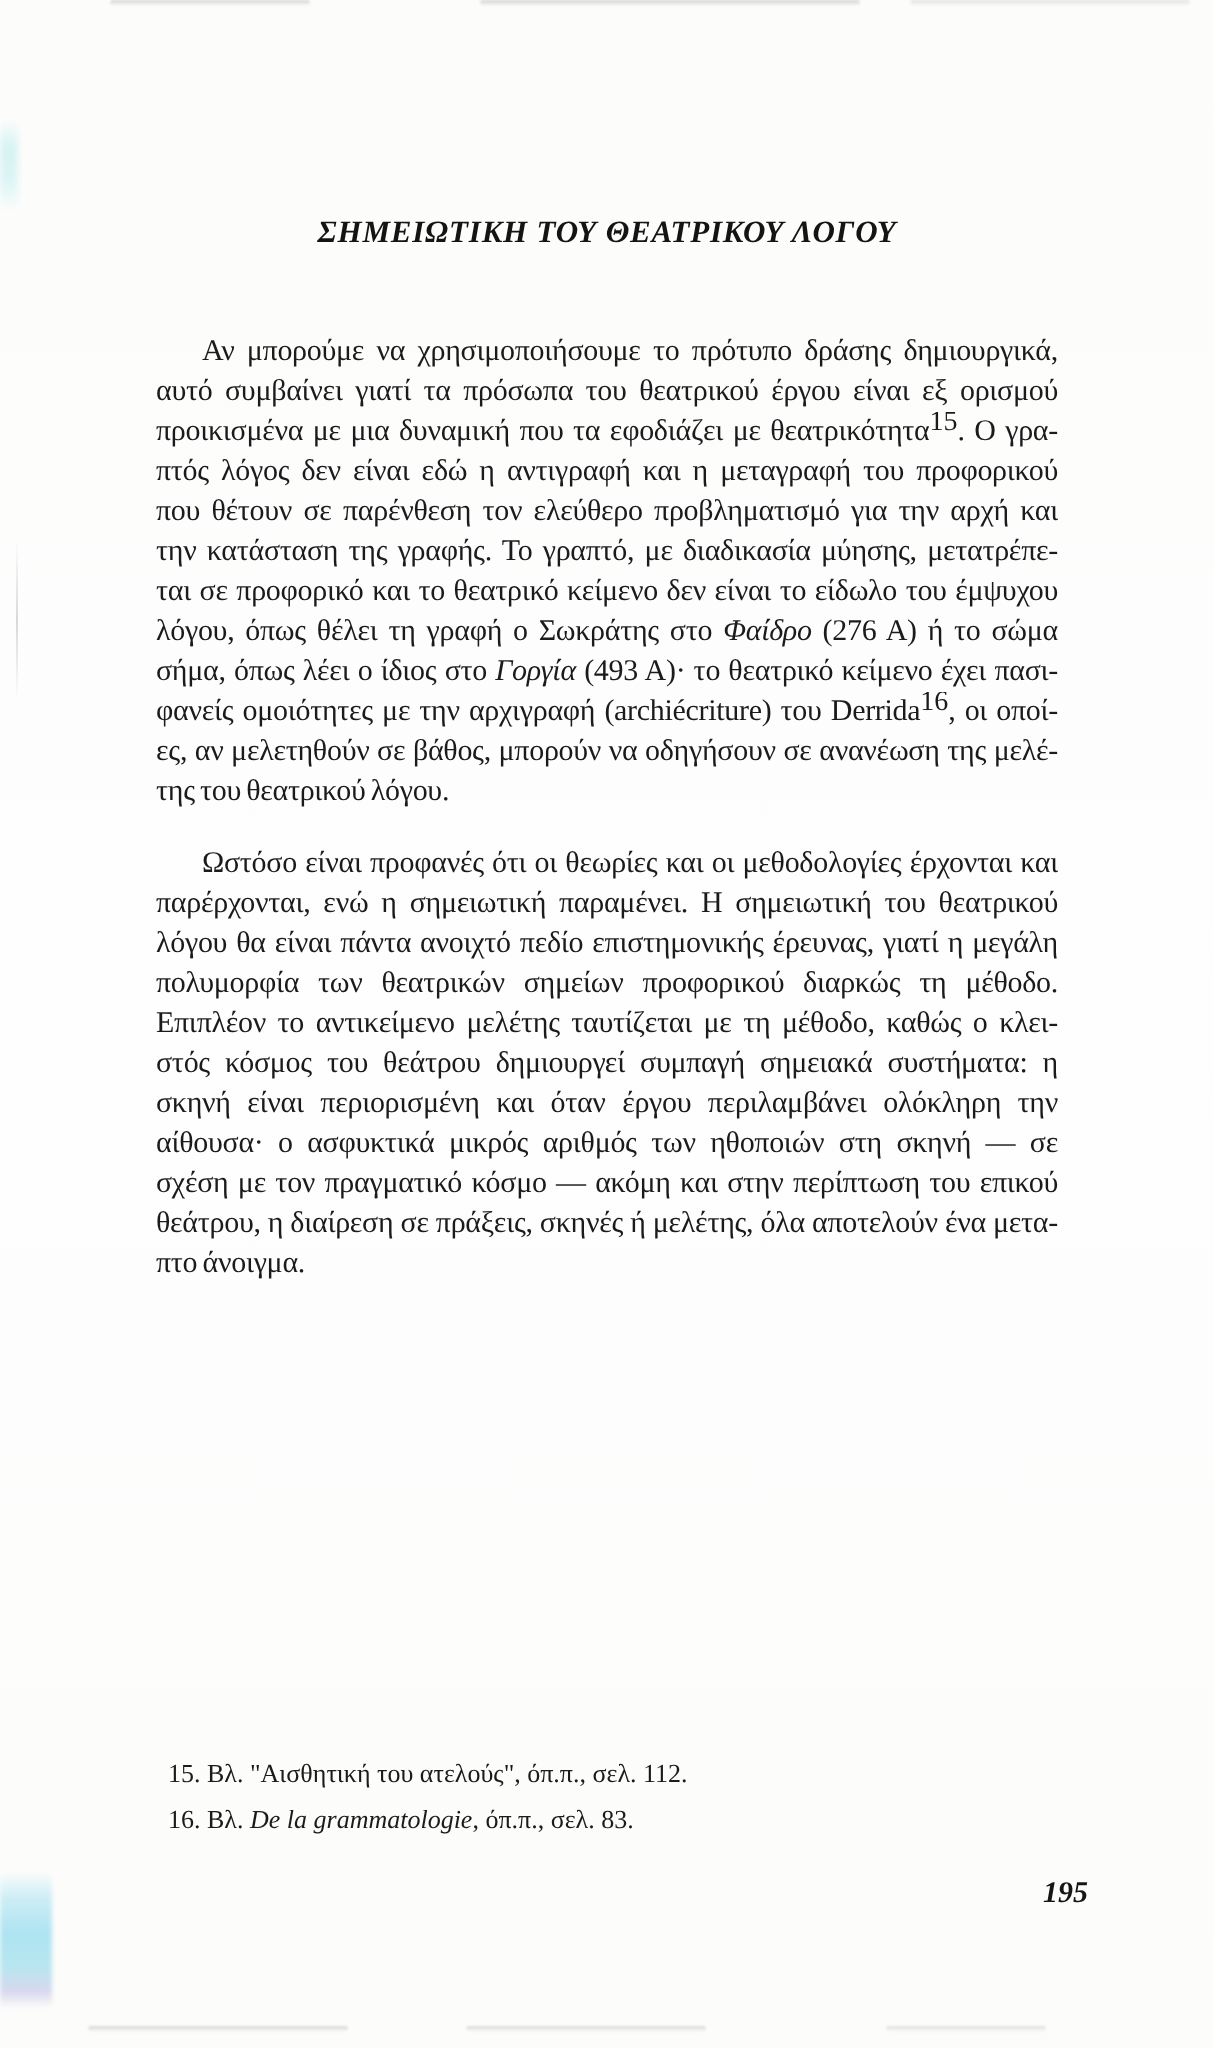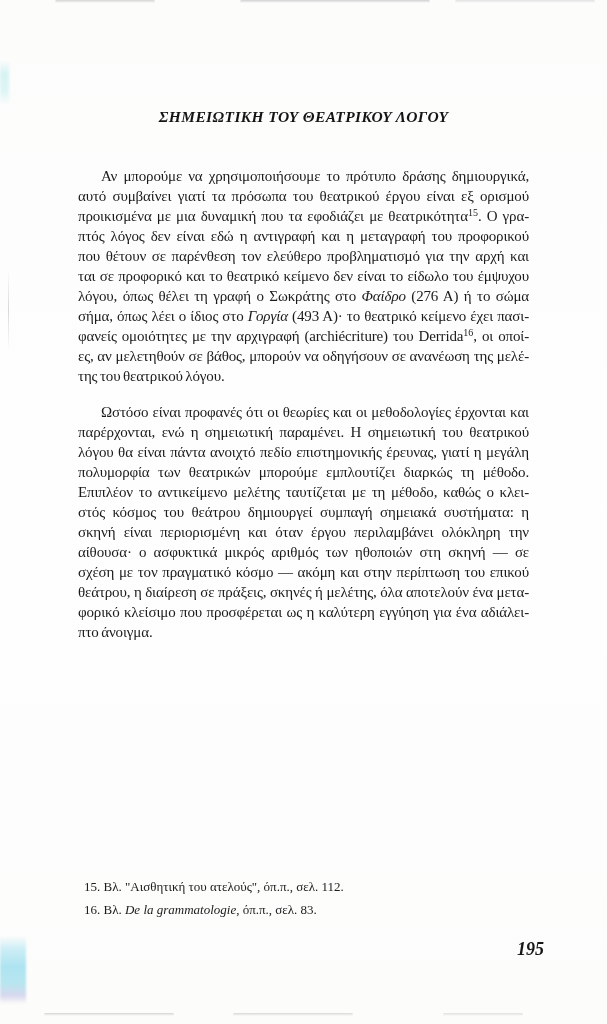--- a/index.html
+++ b/index.html
@@ -39,42 +39,42 @@
     word-spacing: -1px;
     text-align: justify;
     text-align-last: justify;
     white-space: nowrap;
     overflow: hidden;
     color: #1b1b1b;
   }
   .line.first { text-indent: 23px; }
   .line.last  { text-align-last: left; }
   .line sup {
-    font-size: 10px;
+    font-size: 14px;
     line-height: 0;
     vertical-align: 5px;
     letter-spacing: 0;
   }
   .line i, .fn-line i { font-style: italic; }
   .footnotes {
     position: absolute;
     left: 62px; top: 876px; width: 483px;
   }
   .fn-line {
     padding-left: 22px;
     height: 22.5px;
     line-height: 22.5px;
     font-size: 13px;
     white-space: nowrap;
     color: #1b1b1b;
   }
   .page-number {
     position: absolute;
     top: 939px; right: 63px;
-    font-size: 18px;
+    font-size: 15px;
     font-style: italic;
     font-weight: bold;
     color: #161616;
   }
   
   .streak {
     position: absolute;
     height: 3px;
     border-radius: 2px;
     filter: blur(0.6px);
@@ -129,39 +129,39 @@
 
   <div class="title">ΣΗΜΕΙΩΤΙΚΗ ΤΟΥ ΘΕΑΤΡΙΚΟΥ ΛΟΓΟΥ</div>
 
   <div class="body-text">
       <div class="paragraph">
         <div class="line first"><span>Αν μπορούμε να χρησιμοποιήσουμε το πρότυπο δράσης δημιουργικά,</span></div>
         <div class="line"><span>αυτό συμβαίνει γιατί τα πρόσωπα του θεατρικού έργου είναι εξ ορισμού</span></div>
         <div class="line"><span>προικισμένα με μια δυναμική που τα εφοδιάζει με θεατρικότητα</span><sup>15</sup><span>. Ο γρα-</span></div>
         <div class="line"><span>πτός λόγος δεν είναι εδώ η αντιγραφή και η μεταγραφή του προφορικού</span></div>
         <div class="line"><span>που θέτουν σε παρένθεση τον ελεύθερο προβληματισμό για την αρχή και</span></div>
+        <div class="line"><span>την κατάσταση της γραφής. Το γραπτό, με διαδικασία μύησης, μετατρέπε-</span></div>
         <div class="line"><span>ται σε προφορικό και το θεατρικό κείμενο δεν είναι το είδωλο του έμψυχου</span></div>
         <div class="line"><span>λόγου, όπως θέλει τη γραφή ο Σωκράτης στο </span><i>Φαίδρο</i><span> (276 Α) ή το σώμα</span></div>
         <div class="line"><span>σήμα, όπως λέει ο ίδιος στο </span><i>Γοργία</i><span> (493 Α)· το θεατρικό κείμενο έχει πασι-</span></div>
         <div class="line"><span>φανείς ομοιότητες με την αρχιγραφή (archiécriture) του Derrida</span><sup>16</sup><span>, οι οποί-</span></div>
         <div class="line"><span>ες, αν μελετηθούν σε βάθος, μπορούν να οδηγήσουν σε ανανέωση της μελέ-</span></div>
         <div class="line last"><span>της του θεατρικού λόγου.</span></div>
       </div>
       <div class="paragraph">
         <div class="line first"><span>Ωστόσο είναι προφανές ότι οι θεωρίες και οι μεθοδολογίες έρχονται και</span></div>
         <div class="line"><span>παρέρχονται, ενώ η σημειωτική παραμένει. Η σημειωτική του θεατρικού</span></div>
         <div class="line"><span>λόγου θα είναι πάντα ανοιχτό πεδίο επιστημονικής έρευνας, γιατί η μεγάλη</span></div>
-        <div class="line"><span>πολυμορφία των θεατρικών μπορούμε εμπλουτίζει διαρκώς τη μέθοδο.</span></div>
+        <div class="line"><span>πολυμορφία των θεατρικών σημείων προφορικού διαρκώς τη μέθοδο.</span></div>
         <div class="line"><span>Επιπλέον το αντικείμενο μελέτης ταυτίζεται με τη μέθοδο, καθώς ο κλει-</span></div>
         <div class="line"><span>στός κόσμος του θεάτρου δημιουργεί συμπαγή σημειακά συστήματα: η</span></div>
         <div class="line"><span>σκηνή είναι περιορισμένη και όταν έργου περιλαμβάνει ολόκληρη την</span></div>
         <div class="line"><span>αίθουσα· ο ασφυκτικά μικρός αριθμός των ηθοποιών στη σκηνή — σε</span></div>
         <div class="line"><span>σχέση με τον πραγματικό κόσμο — ακόμη και στην περίπτωση του επικού</span></div>
         <div class="line"><span>θεάτρου, η διαίρεση σε πράξεις, σκηνές ή μελέτης, όλα αποτελούν ένα μετα-</span></div>
-        <div class="line"><span>φορικό κλείσιμο που προσφέρεται ως η καλύτερη εγγύηση για ένα αδιάλει-</span></div>
         <div class="line last"><span>πτο άνοιγμα.</span></div>
       </div>
     </div>
 
   <div class="footnotes">
       <div class="fn-line"><span>15. Βλ. "Αισθητική του ατελούς", όπ.π., σελ. 112.</span></div>
       <div class="fn-line"><span>16. Βλ. </span><i>De la grammatologie</i><span>, όπ.π., σελ. 83.</span></div>
     </div>
 
   <div class="page-number">195</div>

